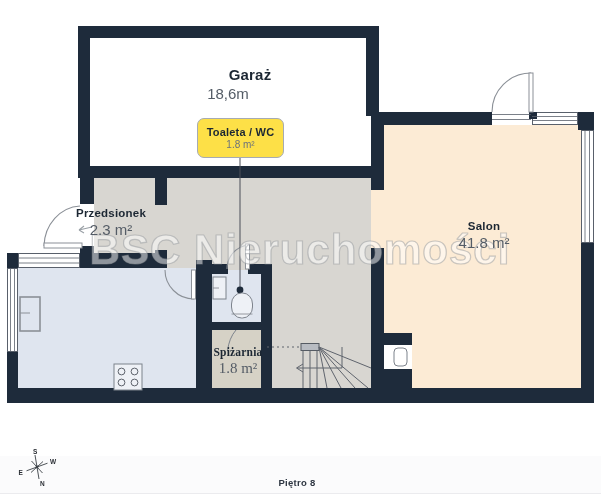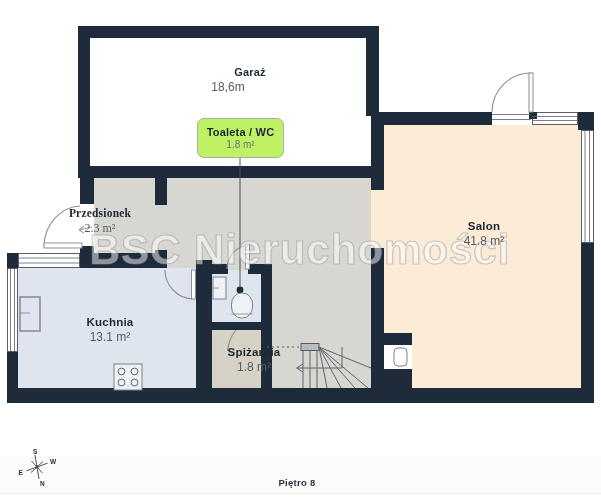--- a/index.html
+++ b/index.html
@@ -9,25 +9,25 @@
   }
   .floor{position:absolute;}
   .wall{position:absolute;background:#1e2b3b;}
   .window{position:absolute;background:#ffffff;border:1px solid #59606b;box-sizing:border-box;}
   .white{position:absolute;background:#ffffff;}
   .overlay{position:absolute;left:0;top:0;width:601px;height:500px;pointer-events:none;z-index:4;}
   .room-label{
     position:absolute;transform:translateX(-50%);text-align:center;white-space:nowrap;z-index:6;
   }
   .rname{font-weight:bold;font-size:11.5px;color:#1c2733;letter-spacing:.2px;}
-  .rname.big{font-size:11px;margin-left:44px;}
-  .rarea{font-size:12px;color:#545c66;margin-top:2px;}
+  .rname.big{font-size:15px;margin-left:44px;}
+  .rarea{font-size:15px;color:#545c66;margin-top:2px;}
   .callout-box{
     position:absolute;left:197px;top:118px;width:87px;height:40px;z-index:6;
-    background:#bef264;border:1.5px solid #a6abb2;border-radius:7px;box-sizing:border-box;
+    background:#fde047;border:1.5px solid #a6abb2;border-radius:7px;box-sizing:border-box;
     display:flex;flex-direction:column;align-items:center;justify-content:center;
   }
   .callout-box .rname{font-size:11px;}
   .callout-box .rarea{font-size:10px;margin-top:1px;color:#6b727c;}
   .watermark{
     position:absolute;left:300px;top:226px;transform:translateX(-50%);z-index:5;
     font-size:42px;font-weight:bold;letter-spacing:1px;white-space:nowrap;
     color:rgba(255,255,255,0.50);
     -webkit-text-stroke:1.2px rgba(145,148,153,0.48);
   }
@@ -182,36 +182,32 @@
   <div class="room-label" style="left:228px;top:66px;">
     <div class="rname big">Garaż</div>
     <div class="rarea">18,6m</div>
   </div>
 
   <div class="callout-box">
     <div class="rname">Toaleta / WC</div>
     <div class="rarea">1.8 m²</div>
   </div>
 
-  <div class="room-label" style="left:100px;top:207px;font-family:Liberation Serif, serif;">
+  <div class="room-label" style="left:111px;top:207px;">
     <div class="rname">Przedsionek</div>
     <div class="rarea">2.3 m²</div>
   </div>
 
 
   <div class="room-label" style="left:484px;top:220px;">
     <div class="rname">Salon</div>
     <div class="rarea">41.8 m²</div>
   </div>
 
-  <div class="room-label" style="left:110px;top:316px;">
-    <div class="rname">Kuchnia</div>
-    <div class="rarea">13.1 m²</div>
-  </div>
-
-  <div class="room-label" style="left:254px;top:346px;">
+
+  <div class="room-label" style="left:238px;top:346px;font-family:Liberation Serif, serif;">
     <div class="rname">Spiżarnia</div>
     <div class="rarea">1.8 m²</div>
   </div>
 
   <div class="floor-label">Piętro 8</div>
 
 </div>
 
 </body></html>

